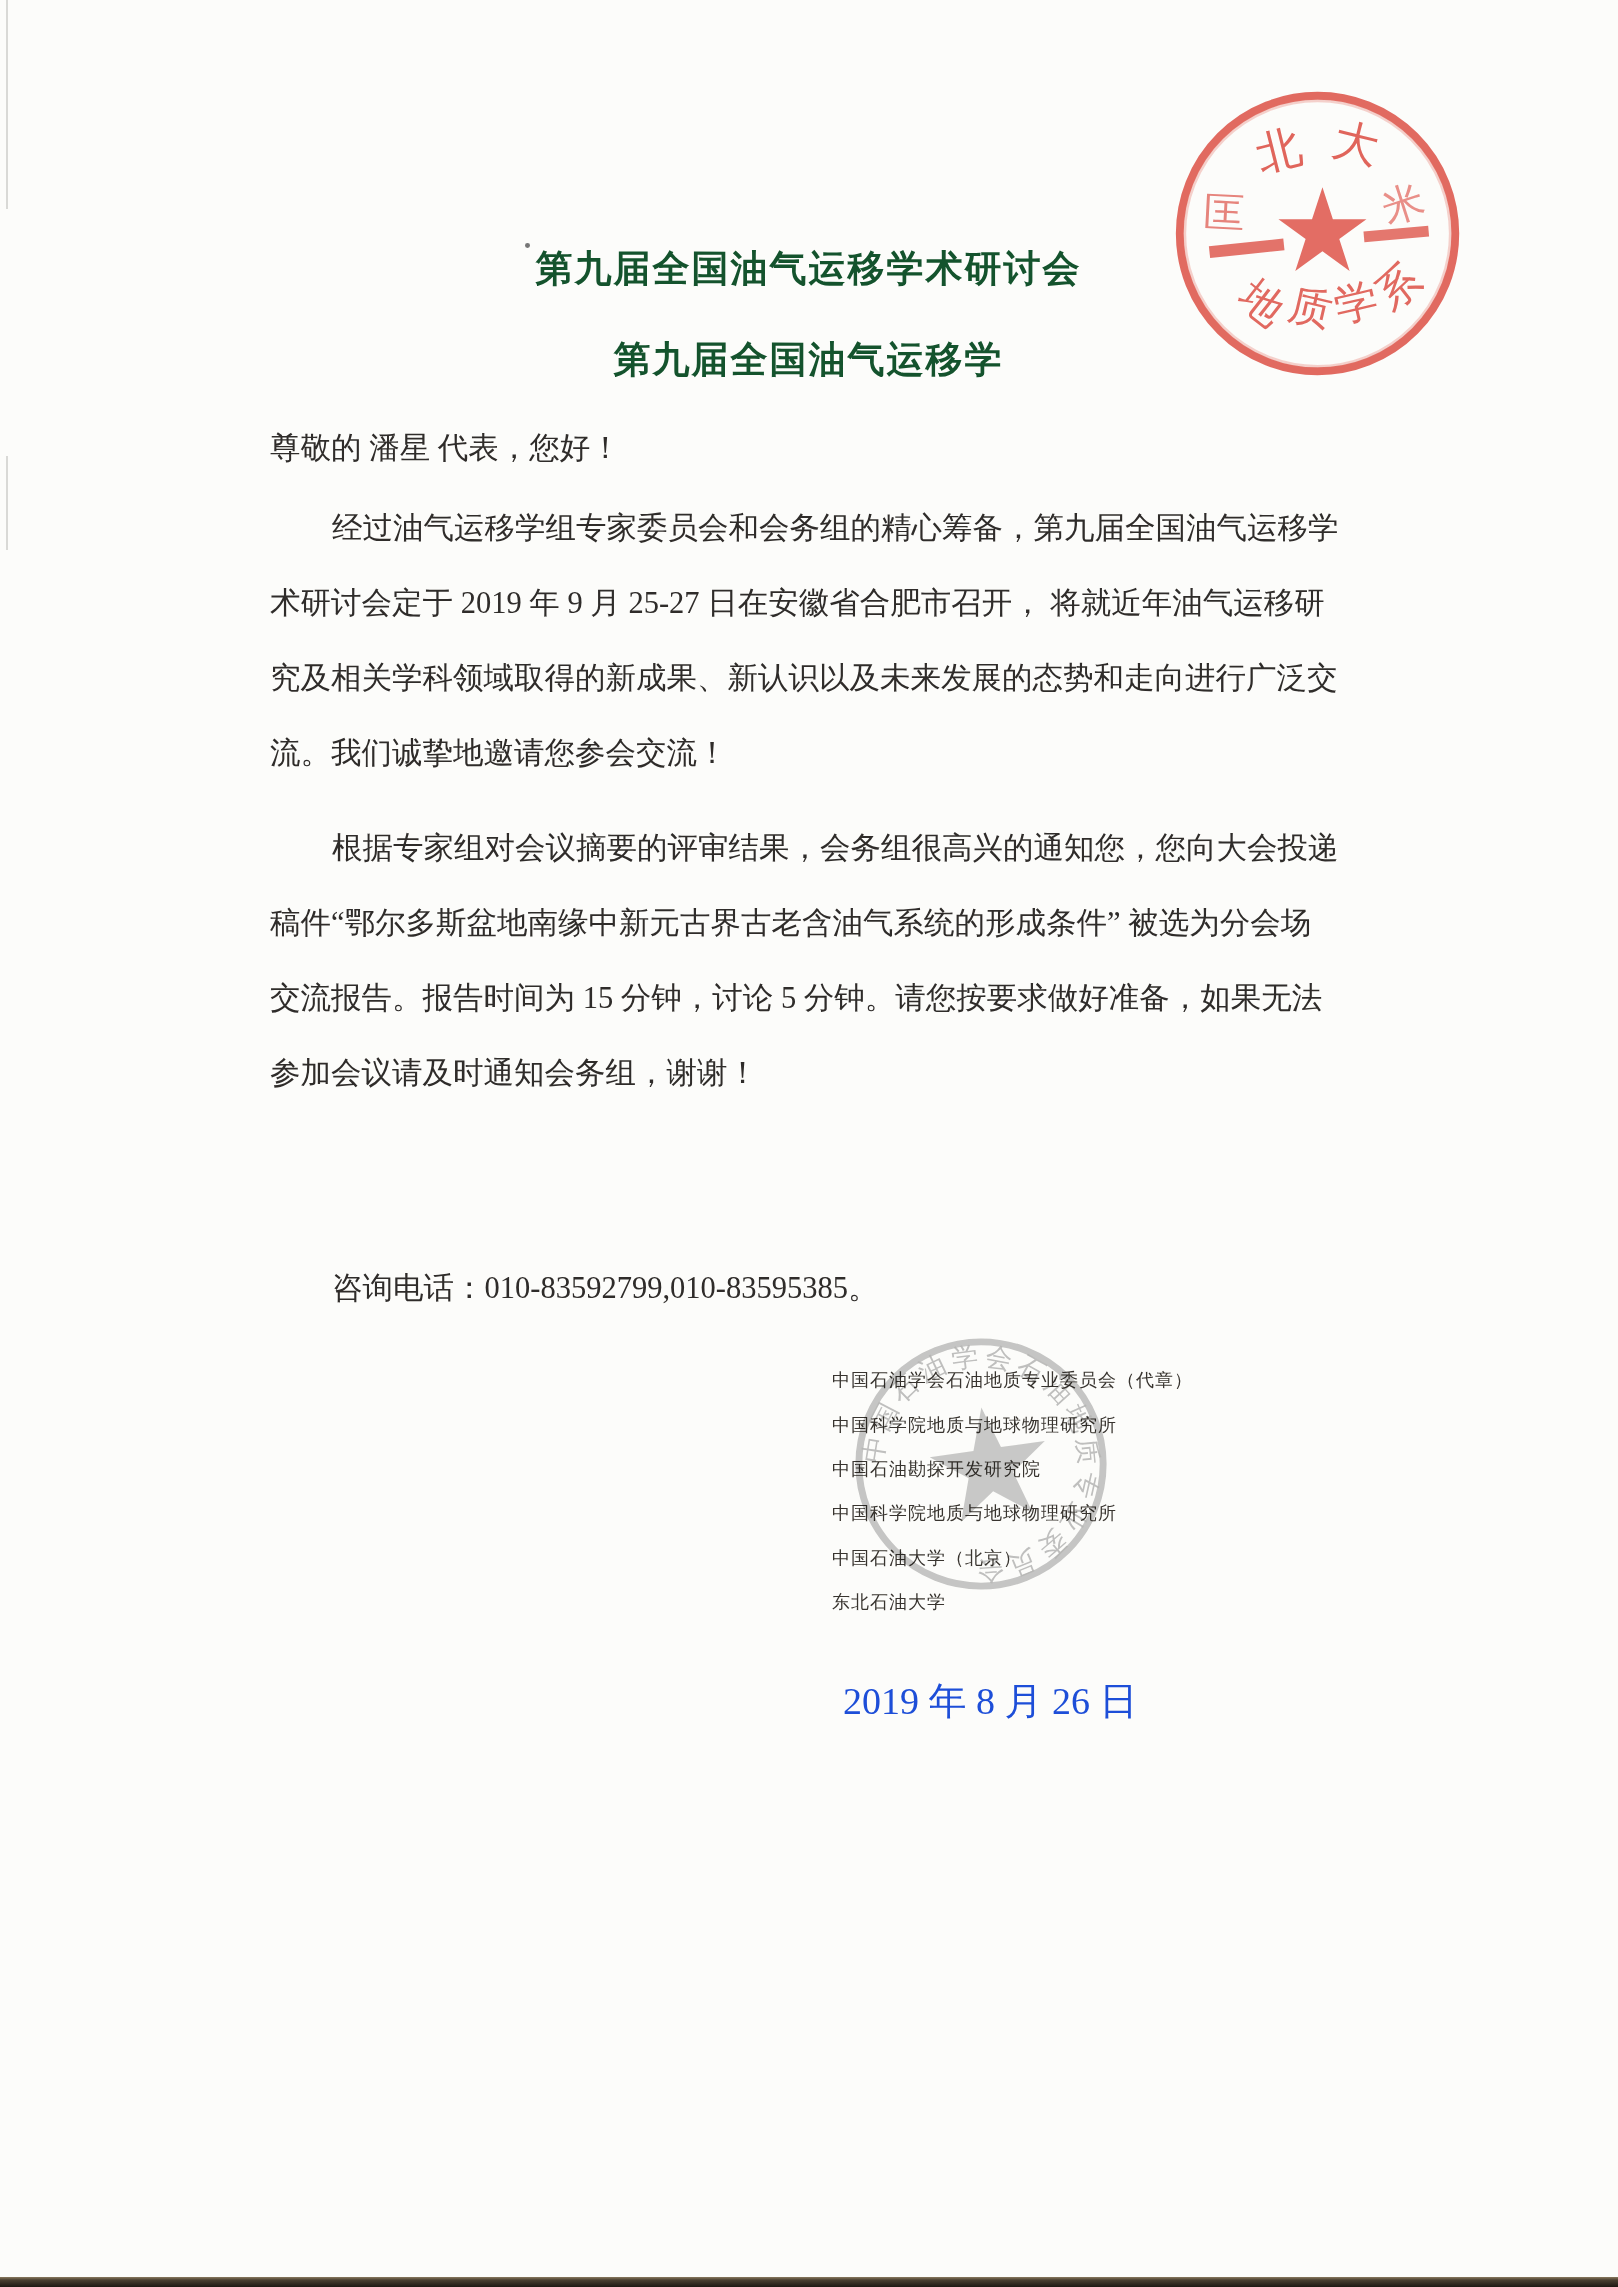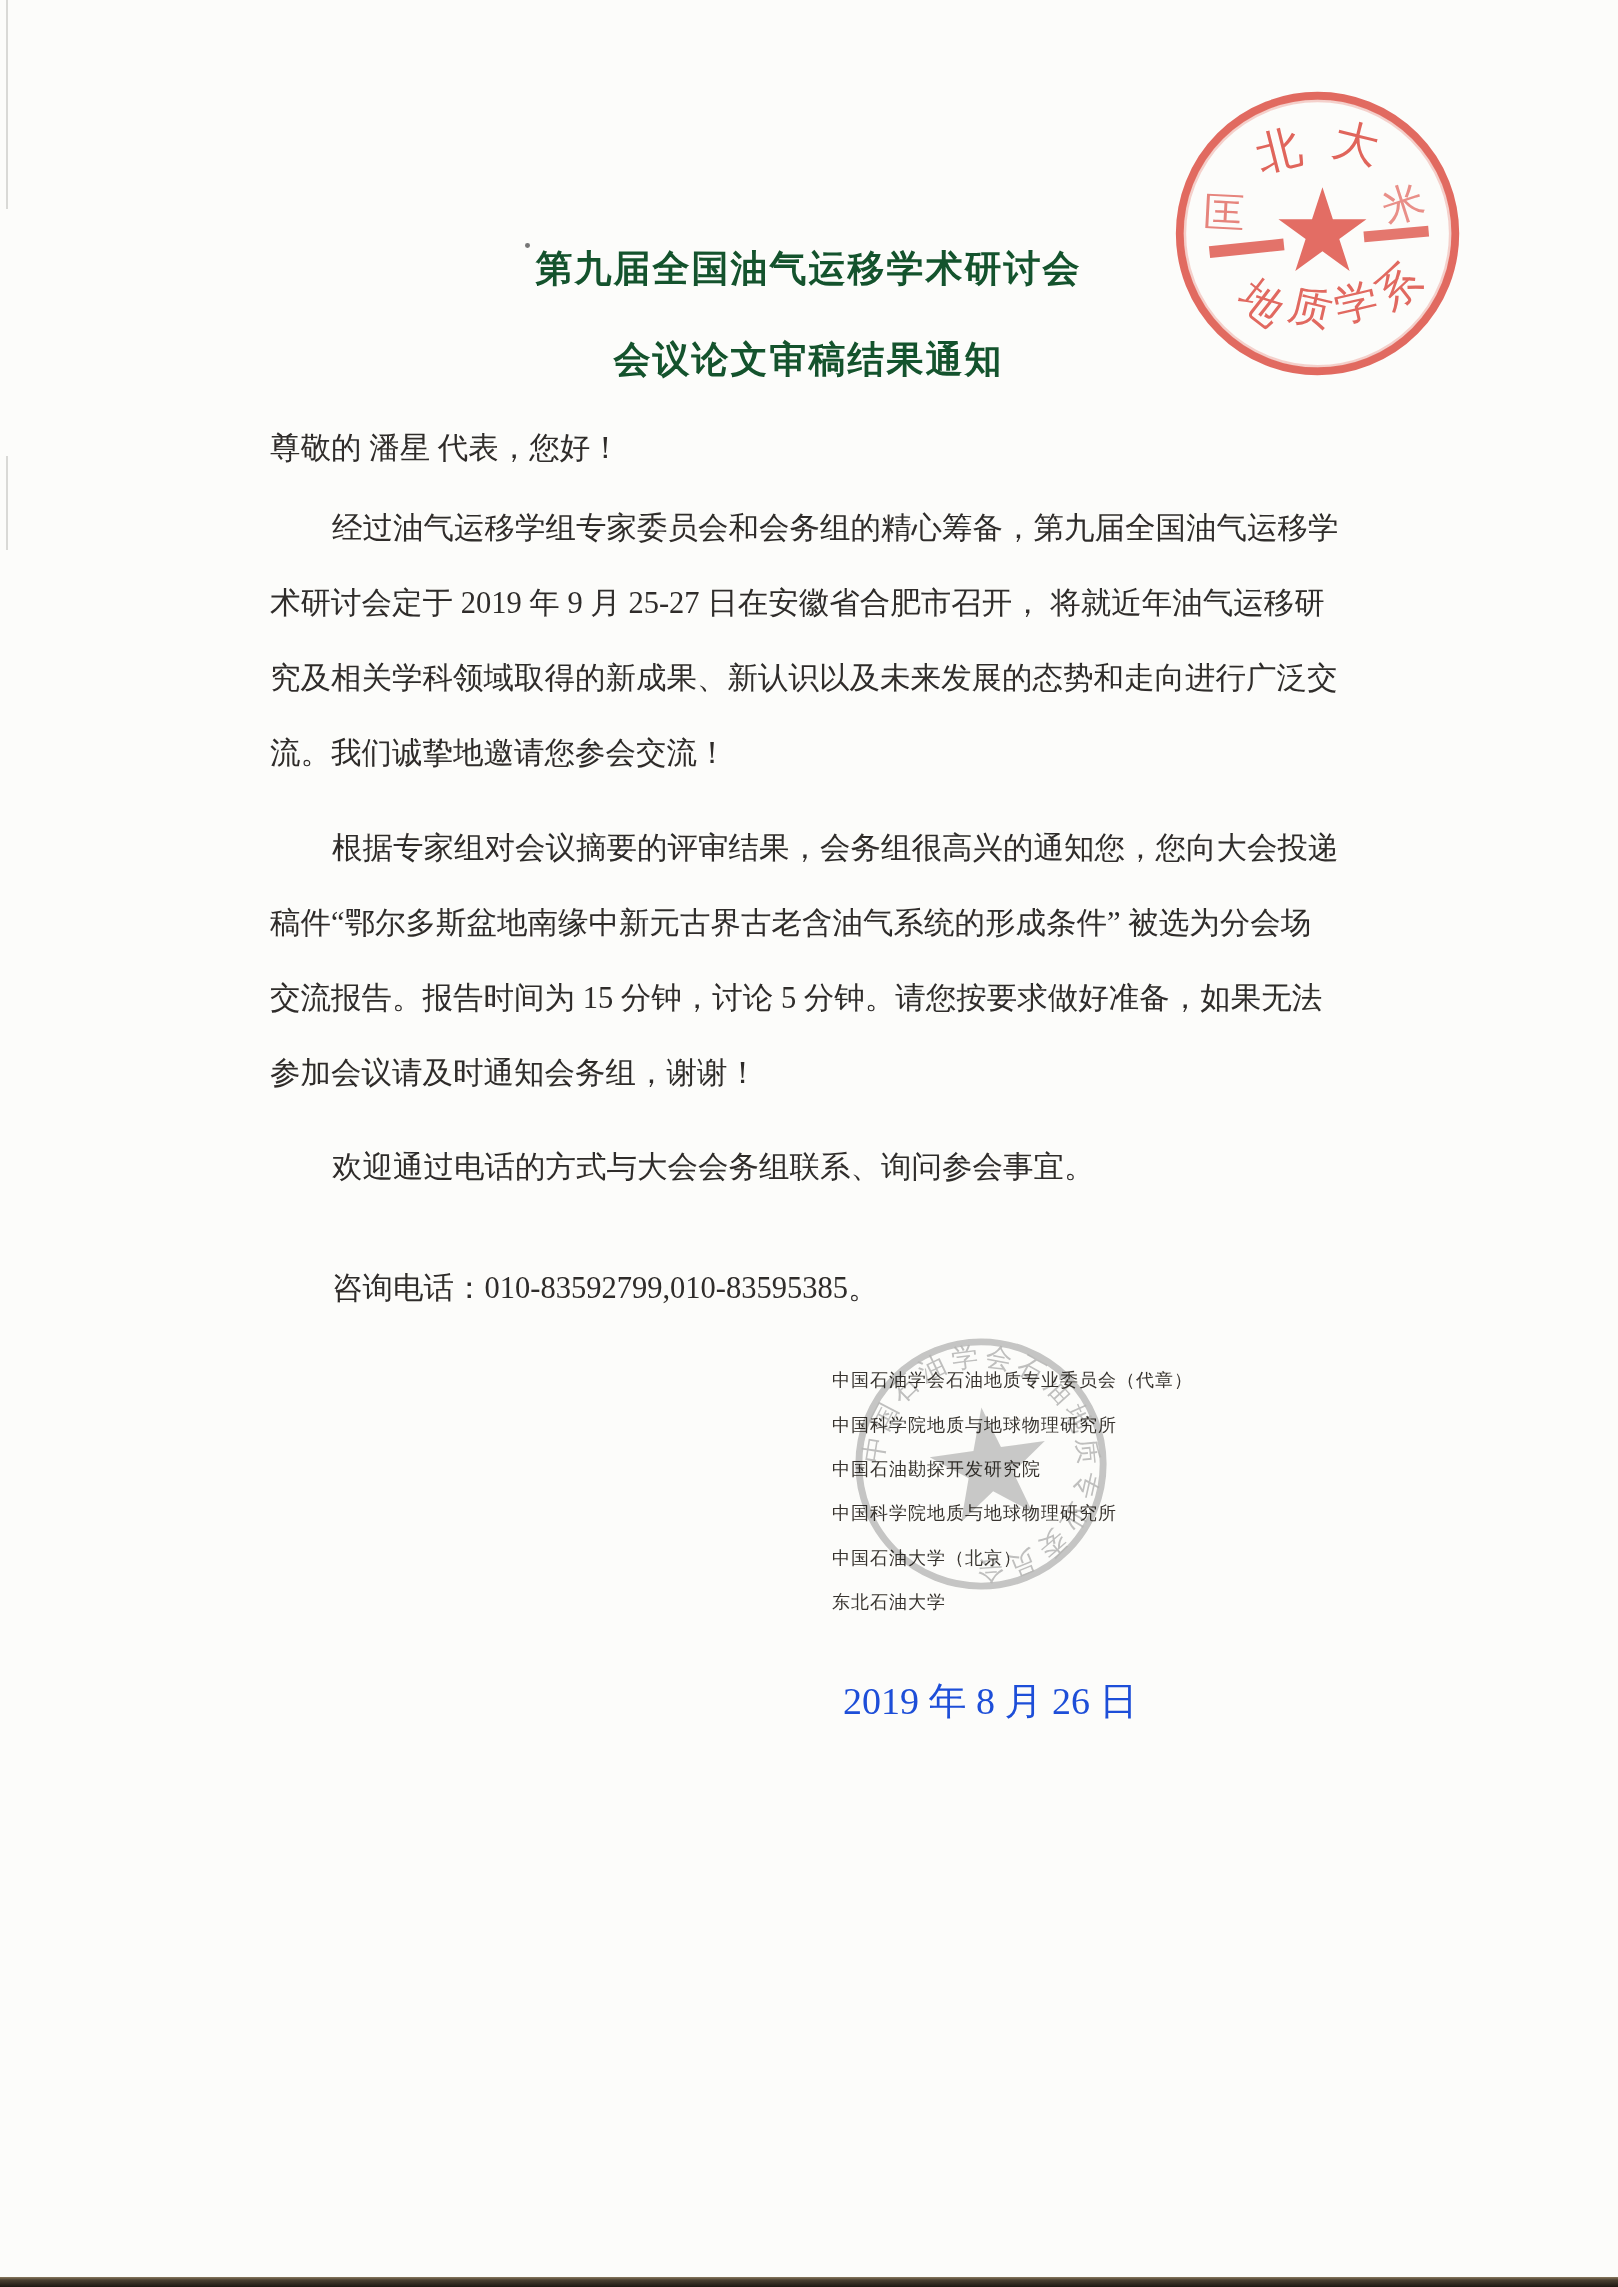--- a/index.html
+++ b/index.html
@@ -64,35 +64,34 @@
 </head>
 <body>
 
 <div id="page">
 
   <div class="edge-line a"></div>
   <div class="edge-line b"></div>
   <div class="artifact-dot"></div>
 
   <div class="title-line" style="top:244px;">第九届全国油气运移学术研讨会</div>
-  <div class="title-line" style="top:335px;">会议论文审稿结果通知</div>
+  <div class="title-line" style="top:335px;">第九届全国油气运移学</div>
 
   <div class="line" style="top:428px;">尊敬的 潘星 代表，您好！</div>
 
   <div class="line indent" style="top:508px;">经过油气运移学组专家委员会和会务组的精心筹备，第九届全国油气运移学</div>
   <div class="line" style="top:583px;">术研讨会定于 2019 年 9 月 25-27 日在安徽省合肥市召开， 将就近年油气运移研</div>
   <div class="line" style="top:658px;">究及相关学科领域取得的新成果、新认识以及未来发展的态势和走向进行广泛交</div>
   <div class="line" style="top:733px;">流。我们诚挚地邀请您参会交流！</div>
 
   <div class="line indent" style="top:828px;">根据专家组对会议摘要的评审结果，会务组很高兴的通知您，您向大会投递</div>
   <div class="line" style="top:903px;">稿件“鄂尔多斯盆地南缘中新元古界古老含油气系统的形成条件” 被选为分会场</div>
   <div class="line" style="top:978px;">交流报告。报告时间为 15 分钟，讨论 5 分钟。请您按要求做好准备，如果无法</div>
   <div class="line" style="top:1053px;">参加会议请及时通知会务组，谢谢！</div>
 
-  <div class="line indent" style="top:1147px;">欢迎通过电话的方式与大会会务组联系、询问参会事宜。</div>
   <div class="line indent" style="top:1221px;margin-top:47px;">咨询电话：010-83592799,010-83595385。</div>
 
   <div class="sig-line" style="top:1368px;">中国石油学会石油地质专业委员会（代章）</div>
   <div class="sig-line" style="top:1413px;">中国科学院地质与地球物理研究所</div>
   <div class="sig-line" style="top:1457px;">中国石油勘探开发研究院</div>
   <div class="sig-line" style="top:1501px;">中国科学院地质与地球物理研究所</div>
   <div class="sig-line" style="top:1546px;">中国石油大学（北京）</div>
   <div class="sig-line" style="top:1590px;">东北石油大学</div>
 
   <div class="date-line">2019 年 8 月 26 日</div>

